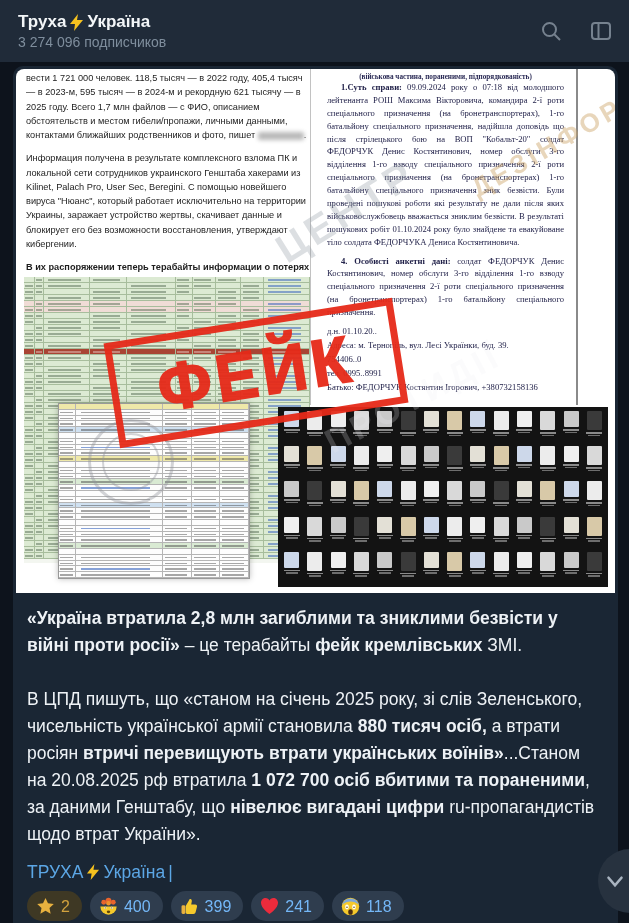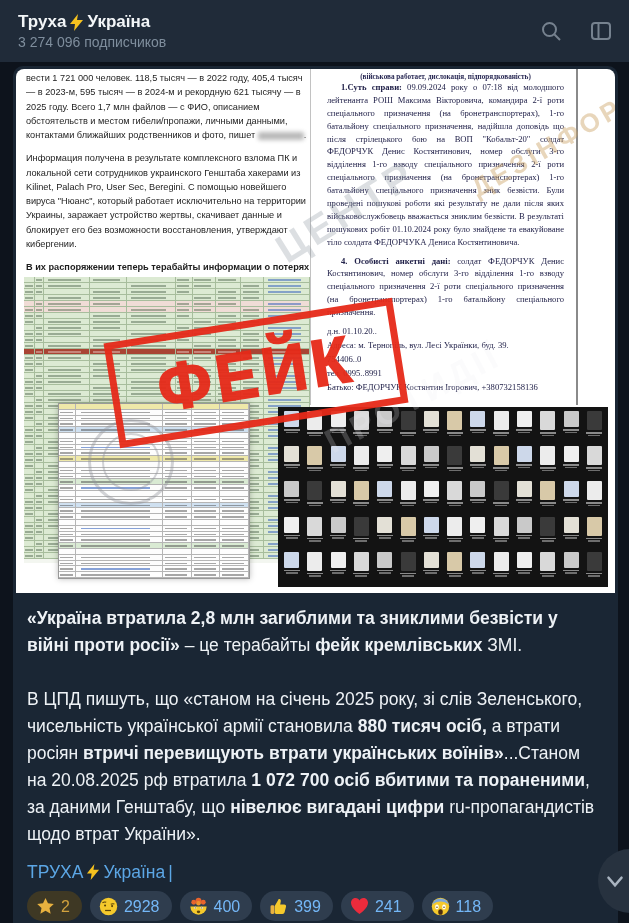--- a/index.html
+++ b/index.html
@@ -144,21 +144,21 @@
           <svg width="11" height="8" viewBox="0 0 12 8">
             <ellipse cx="6" cy="4" rx="5.5" ry="3.5" fill="none" stroke="#9aa5ae" stroke-width="1"></ellipse>
             <circle cx="6" cy="4" r="1.5" fill="#9aa5ae"></circle>
           </svg>
           <span>73.2K</span>
           <span style="margin-left:4px;">13:07</span>
         </div>
       </div>
 
     <div class="doc">
-      <div class="doc-topline">(військова работает, дислокація, підпорядкованість)</div>
+      <div class="doc-topline">(військова частина, пораненими, підпорядкованість)</div>
       <div id="doc-body">
           <p><span class="sec-title">1.Суть справи:</span> 09.09.2024 року о 07:18 від молодшого лейтенанта РОШ Максима Вікторовича, командира 2-ї роти спеціального призначення (на бронетранспортерах), 1-го батальйону спеціального призначення, надійшла доповідь що після стрілецького бою на ВОП "Кобальт-20" солдат ФЕДОРЧУК Денис Костянтинович, номер обслуги 3-го відділення 1-го взводу спеціального призначення 2-ї роти спеціального призначення (на бронетранспортерах) 1-го батальйону спеціального призначення зник безвісти. Були проведені пошукові роботи які результату не дали після яких військовослужбовець вважається зниклим безвісти. В результаті пошукових робіт 01.10.2024 року було знайдене та евакуйоване тіло солдата ФЕДОРЧУКА Дениса Костянтиновича.</p>
           <p><span class="sec-title">4. Особисті анкетні дані:</span> солдат ФЕДОРЧУК Денис Костянтинович, номер обслуги 3-го відділення 1-го взводу спеціального призначення 2-ї роти спеціального призначення (на бронетранспортерах) 1-го батальйону спеціального призначення.</p>
           <p class="detail">д.н. 01.10.20..</p>
           <p class="detail">Адреса: м. Тернопіль, вул. Лесі Українки, буд. 39.</p>
           <p class="detail">754406..0</p>
           <p class="detail">тел. 0995..8991</p>
           <p class="detail">Батько: ФЕДОРЧУК Костянтин Ігорович, +380732158136</p>
         </div>
     </div>
@@ -2269,33 +2269,20 @@
     </div>
 
     <div class="reactions" id="reactions">
         <div class="pill highlight">
           <span>
             <svg width="19" height="19" viewBox="0 0 20 20">
               <path d="M10 1l2.6 5.6 6.1.7-4.5 4.2 1.2 6-5.4-3-5.4 3 1.2-6L1.3 7.3l6.1-.7z" fill="#e8b13f"></path>
             </svg>
           </span>
           <span>2</span>
-        </div>
-        <div class="pill">
-          <span>
-            <svg width="19" height="19" viewBox="0 0 20 20">
-              <circle cx="10" cy="10" r="9.2" fill="#f5c92c"></circle>
-              <path d="M3.6 6.2q2-1.6 4-.6" stroke="#5a4308" stroke-width="1.2" fill="none"></path>
-              <path d="M12.4 7.6q2-.8 3.8-.2" stroke="#5a4308" stroke-width="1.2" fill="none"></path>
-              <circle cx="6.4" cy="9" r="1.1" fill="#5a4308"></circle>
-              <circle cx="13.8" cy="9.6" r="1.1" fill="#5a4308"></circle>
-              <line x1="6.4" y1="14.2" x2="12.6" y2="14.2" stroke="#5a4308" stroke-width="1.3"></line>
-            </svg>
-          </span>
-          <span>2928</span>
         </div>
         <div class="pill">
           <span>
             <svg width="19" height="19" viewBox="0 0 20 20">
               <path d="M1.4 10a8.6 8.6 0 0 0 17.2 0z" fill="#f5c92c"></path>
               <circle cx="5" cy="5.5" r="2.6" fill="#e8642c"></circle>
               <circle cx="10" cy="3.8" r="3" fill="#e8642c"></circle>
               <circle cx="15" cy="5.5" r="2.6" fill="#e8642c"></circle>
               <circle cx="10" cy="6.5" r="2.4" fill="#f0902c"></circle>
               <circle cx="6.6" cy="11.5" r="1.2" fill="#fff"></circle>

